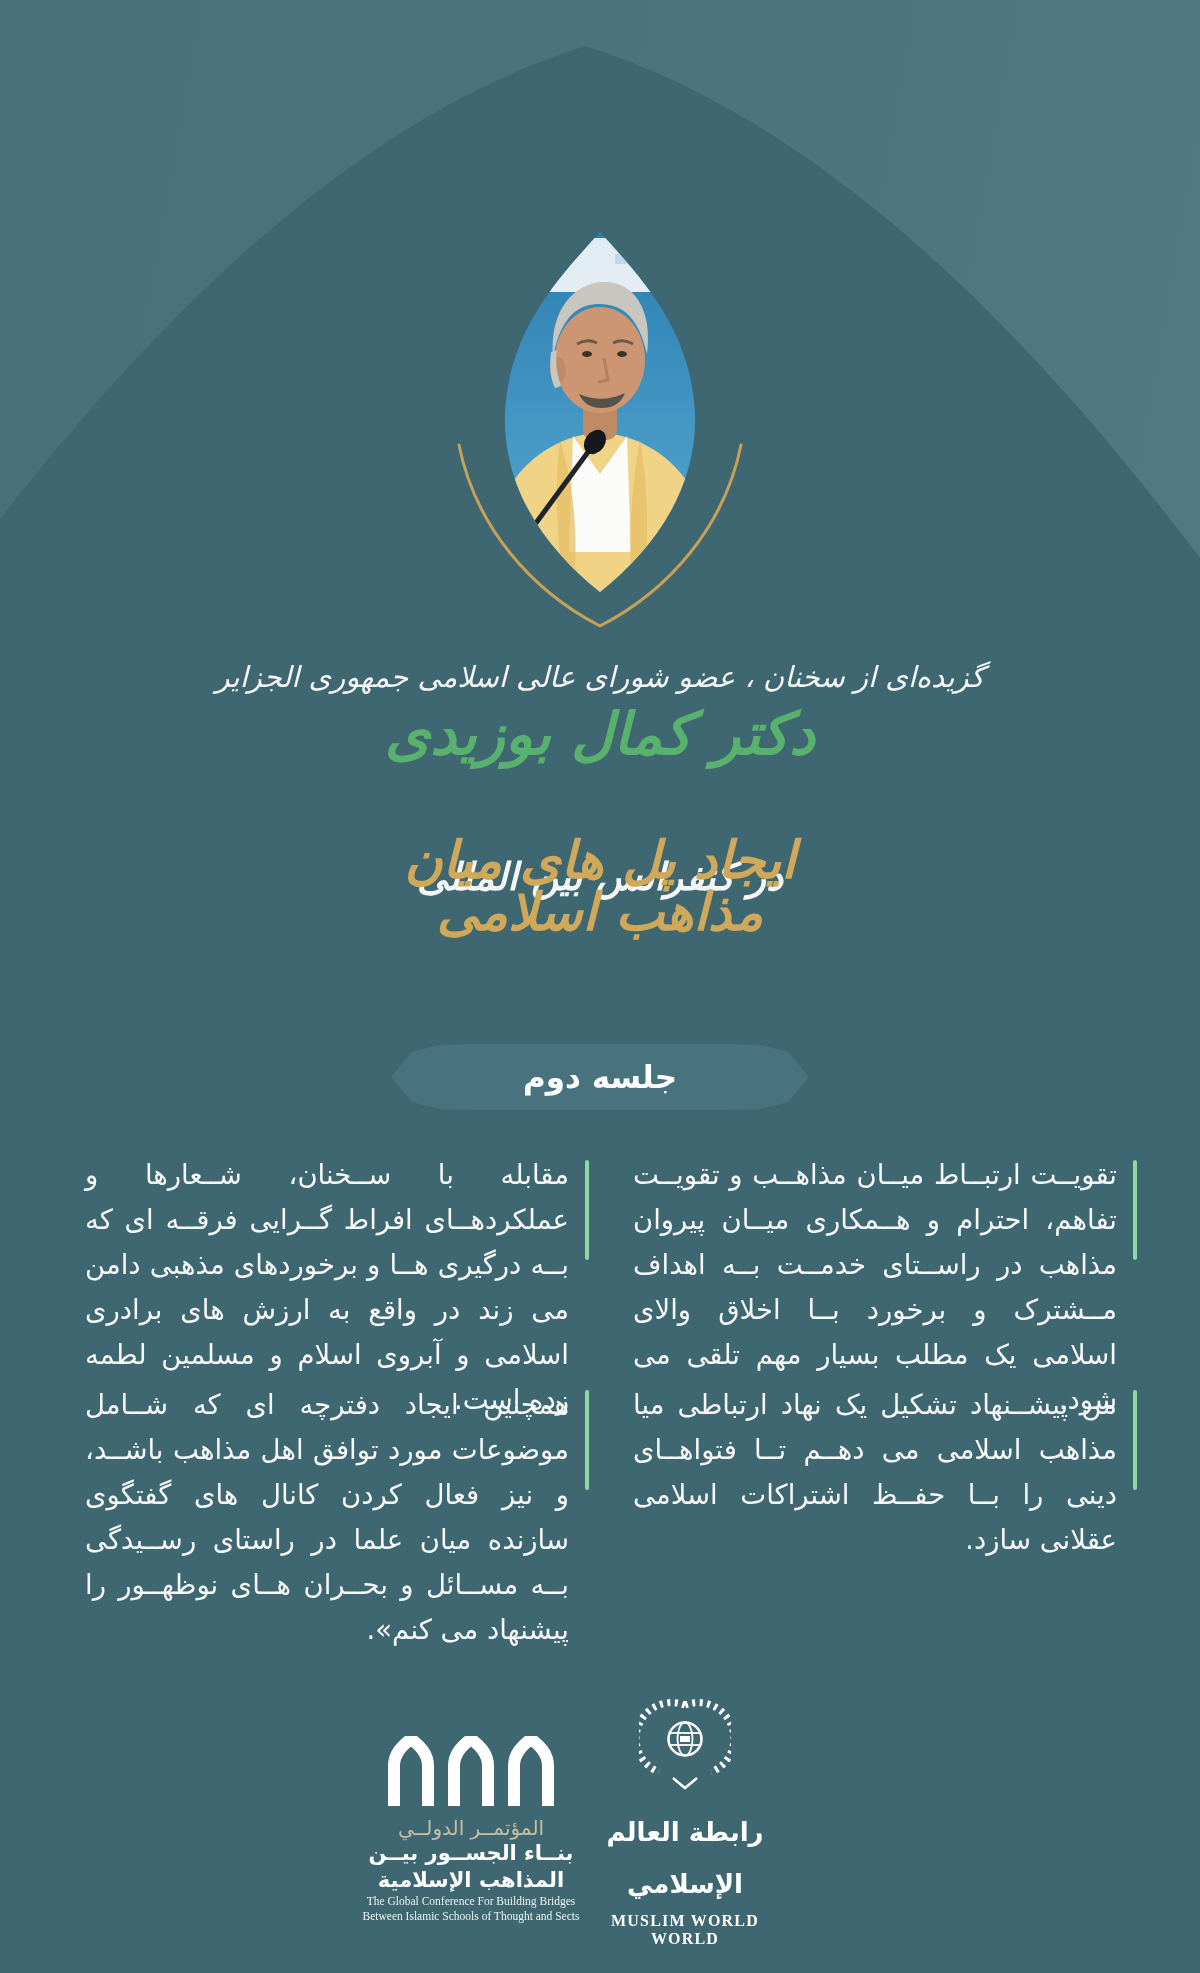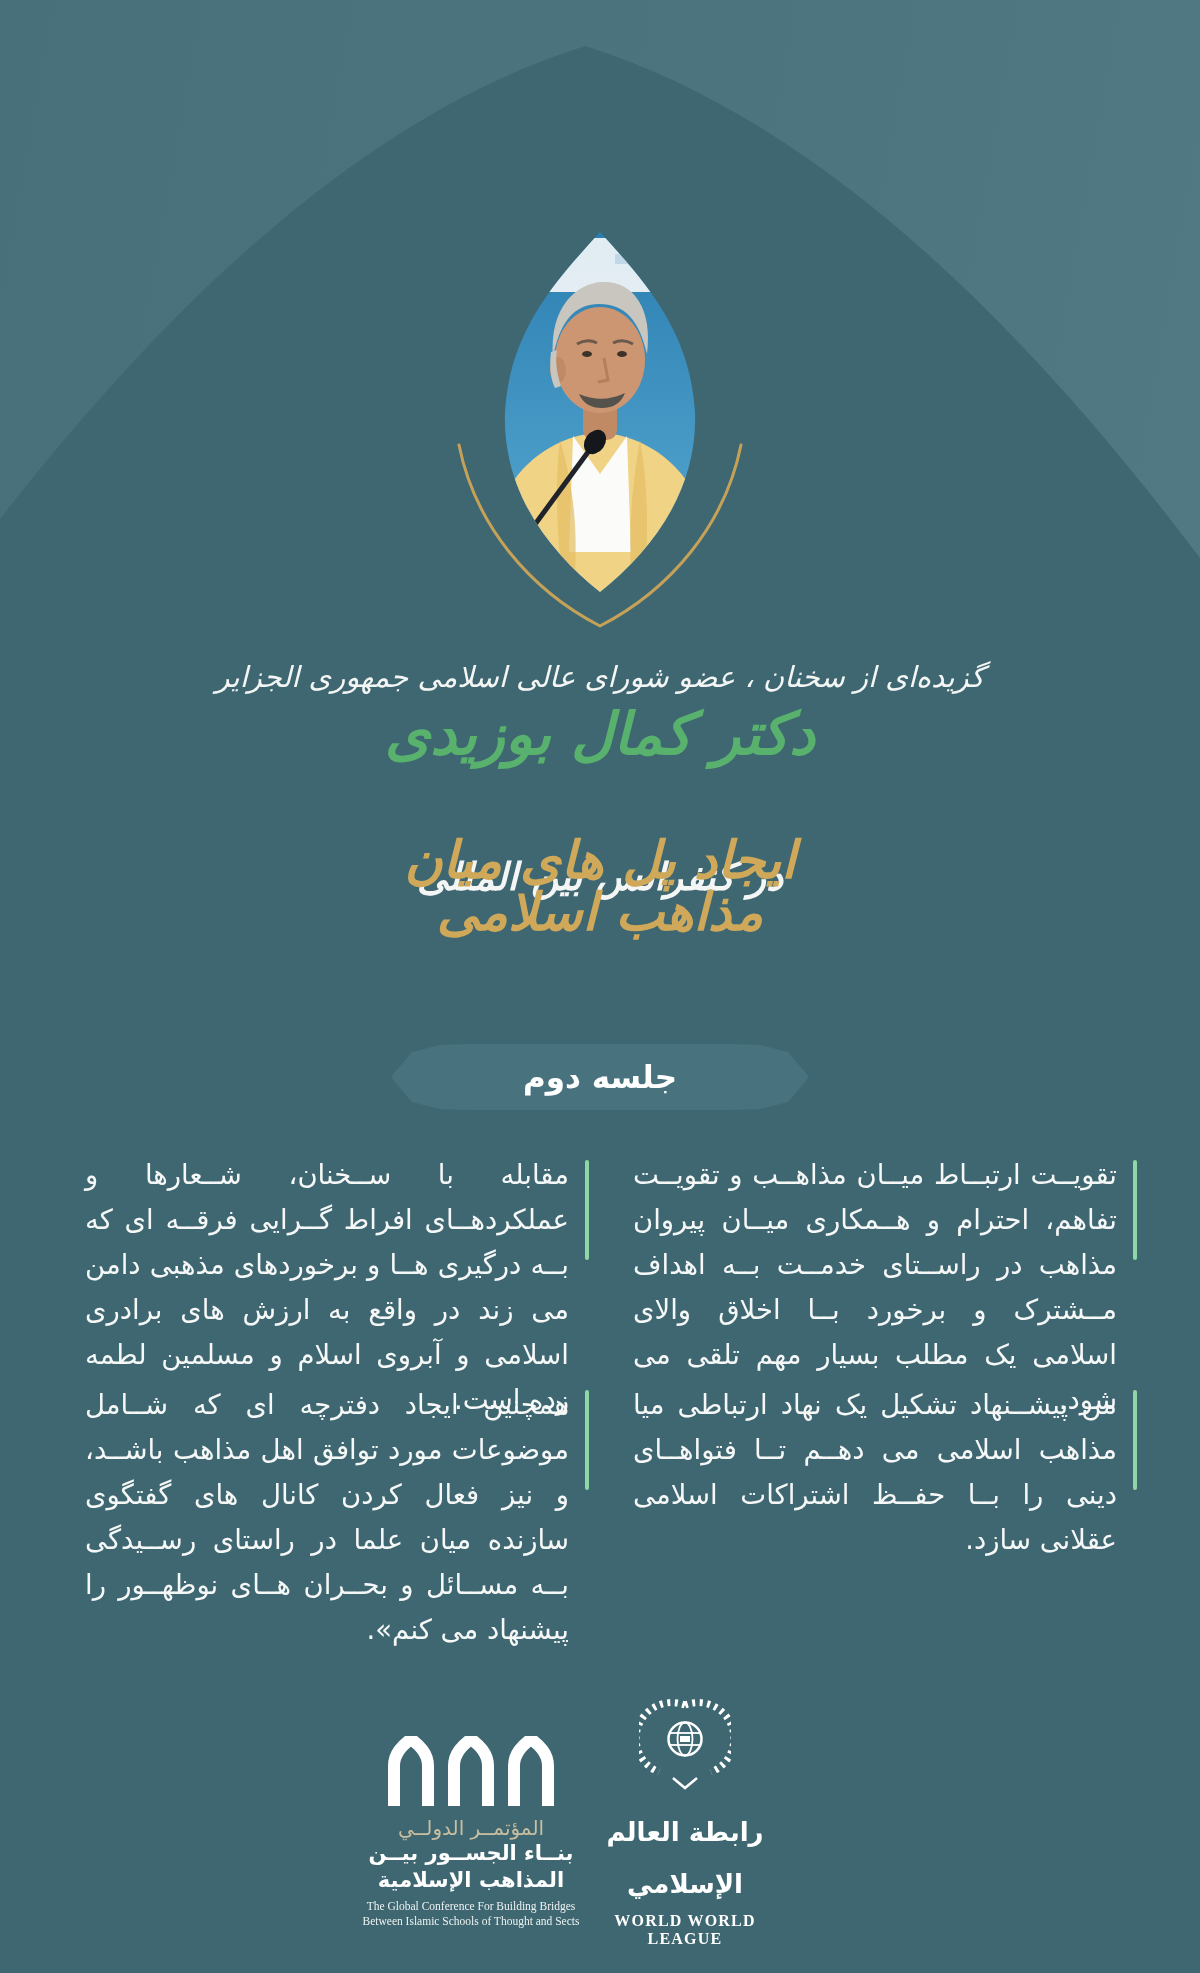--- a/index.html
+++ b/index.html
@@ -43,21 +43,21 @@
     position:absolute;right:0;top:8px;
     width:4px;height:100px;border-radius:2px;
     background:#8fd7a5;
   }
   
   .logo-block{text-align:center;color:#ffffff;}
   #conf-logo{left:340px;top:1736px;width:262px;}
   #conf-logo .ar1{font-size:20px;color:#c9bfa0;margin-top:6px;direction:rtl;}
   #conf-logo .ar2,#conf-logo .ar3{font-size:21px;font-weight:bold;direction:rtl;line-height:27px;}
   #conf-logo .en{font-family:"Liberation Serif",serif;font-size:11.5px;line-height:15px;color:#eef2f1;}
-  #conf-logo .en.first{margin-top:5px;}
+  #conf-logo .en.first{}
   #mwl-logo{left:582px;top:1698px;width:206px;}
   #mwl-logo .ar{font-size:26px;font-weight:bold;direction:rtl;margin-top:8px;line-height:52px;}
   #mwl-logo .en{font-family:"Liberation Serif",serif;font-size:16px;font-weight:bold;letter-spacing:1.2px;margin-top:2px;}
 </style>
 </head>
 <body>
 
 <div id="poster">
 
   <svg id="arch-bg" viewBox="0 0 1200 1973" preserveAspectRatio="none">
@@ -166,16 +166,16 @@
         <path d="M46,7 A35,35 0 0 1 72,74" stroke-width="7" stroke-dasharray="3 4.5"></path>
         <path d="M34,80 L46,90 L58,80" stroke-width="2.5"></path>
         <circle cx="46" cy="41" r="16.5" stroke-width="2.5"></circle>
         <ellipse cx="46" cy="41" rx="7.5" ry="16.5" stroke-width="1.8"></ellipse>
         <line x1="30" y1="35" x2="62" y2="35" stroke-width="1.8"></line>
         <line x1="30" y1="47" x2="62" y2="47" stroke-width="1.8"></line>
       </g>
       <rect x="41" y="38" width="10" height="6" fill="#ffffff"></rect>
     </svg>
     <div class="ar">رابطة العالم الإسلامي</div>
-    <div class="en">WORLD WORLD LEAGUE</div>
+    <div class="en">MUSLIM WORLD WORLD</div>
   </div>
 
 </div>
 
 </body></html>

